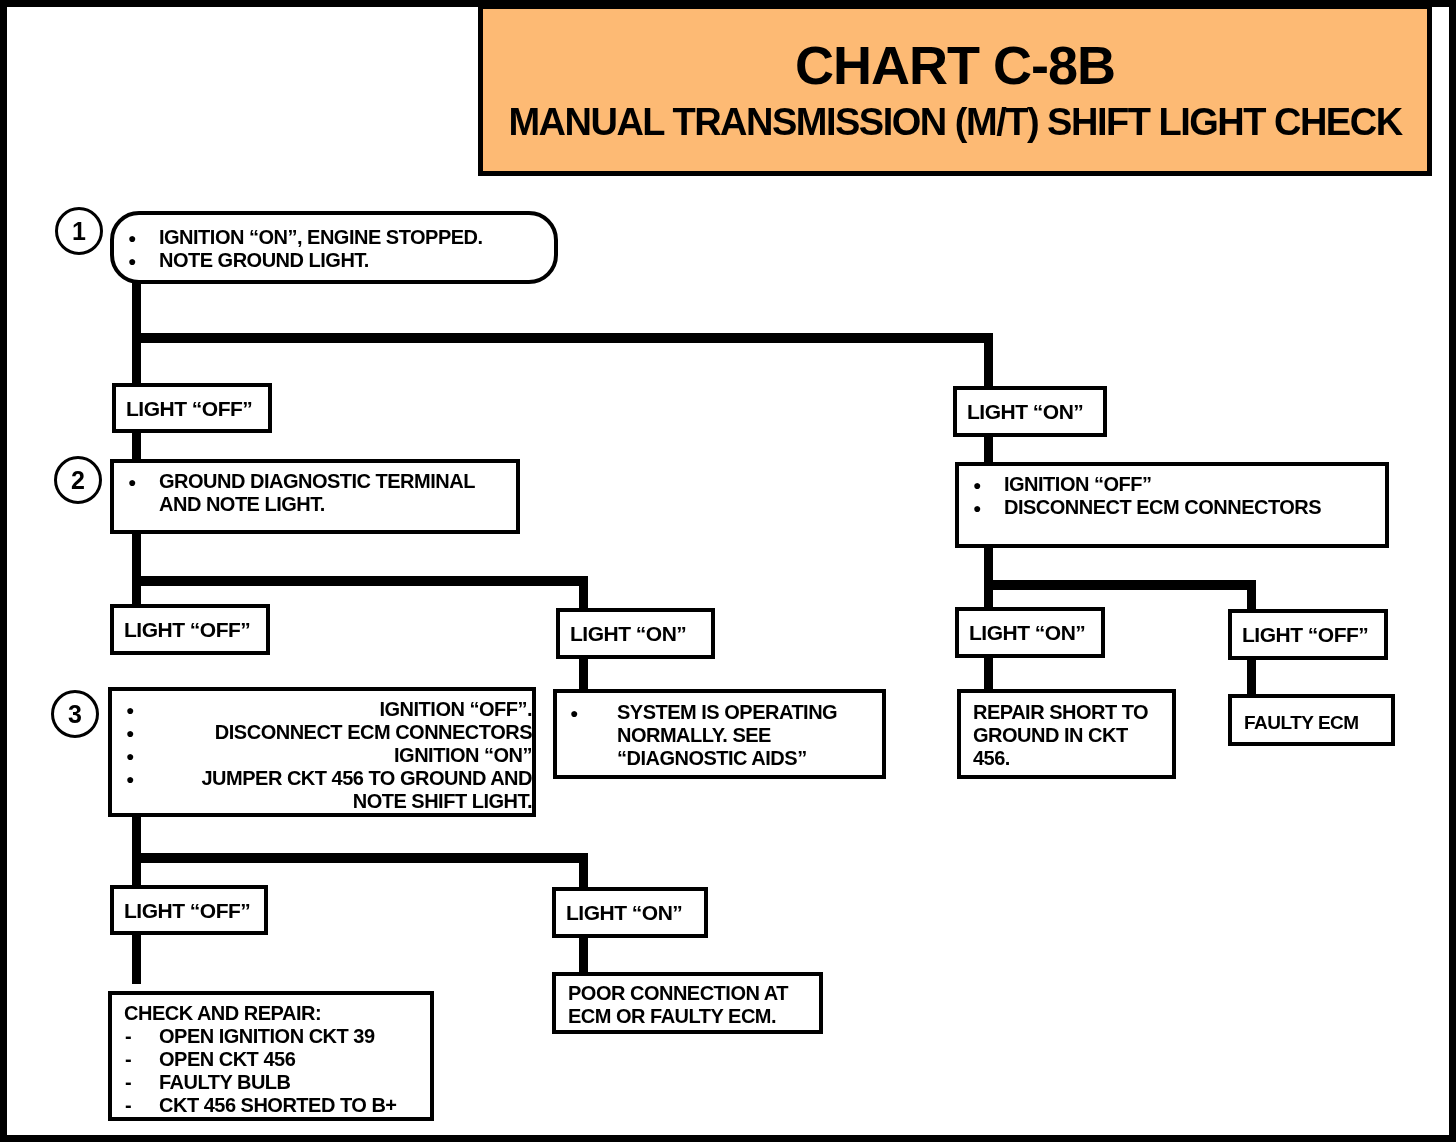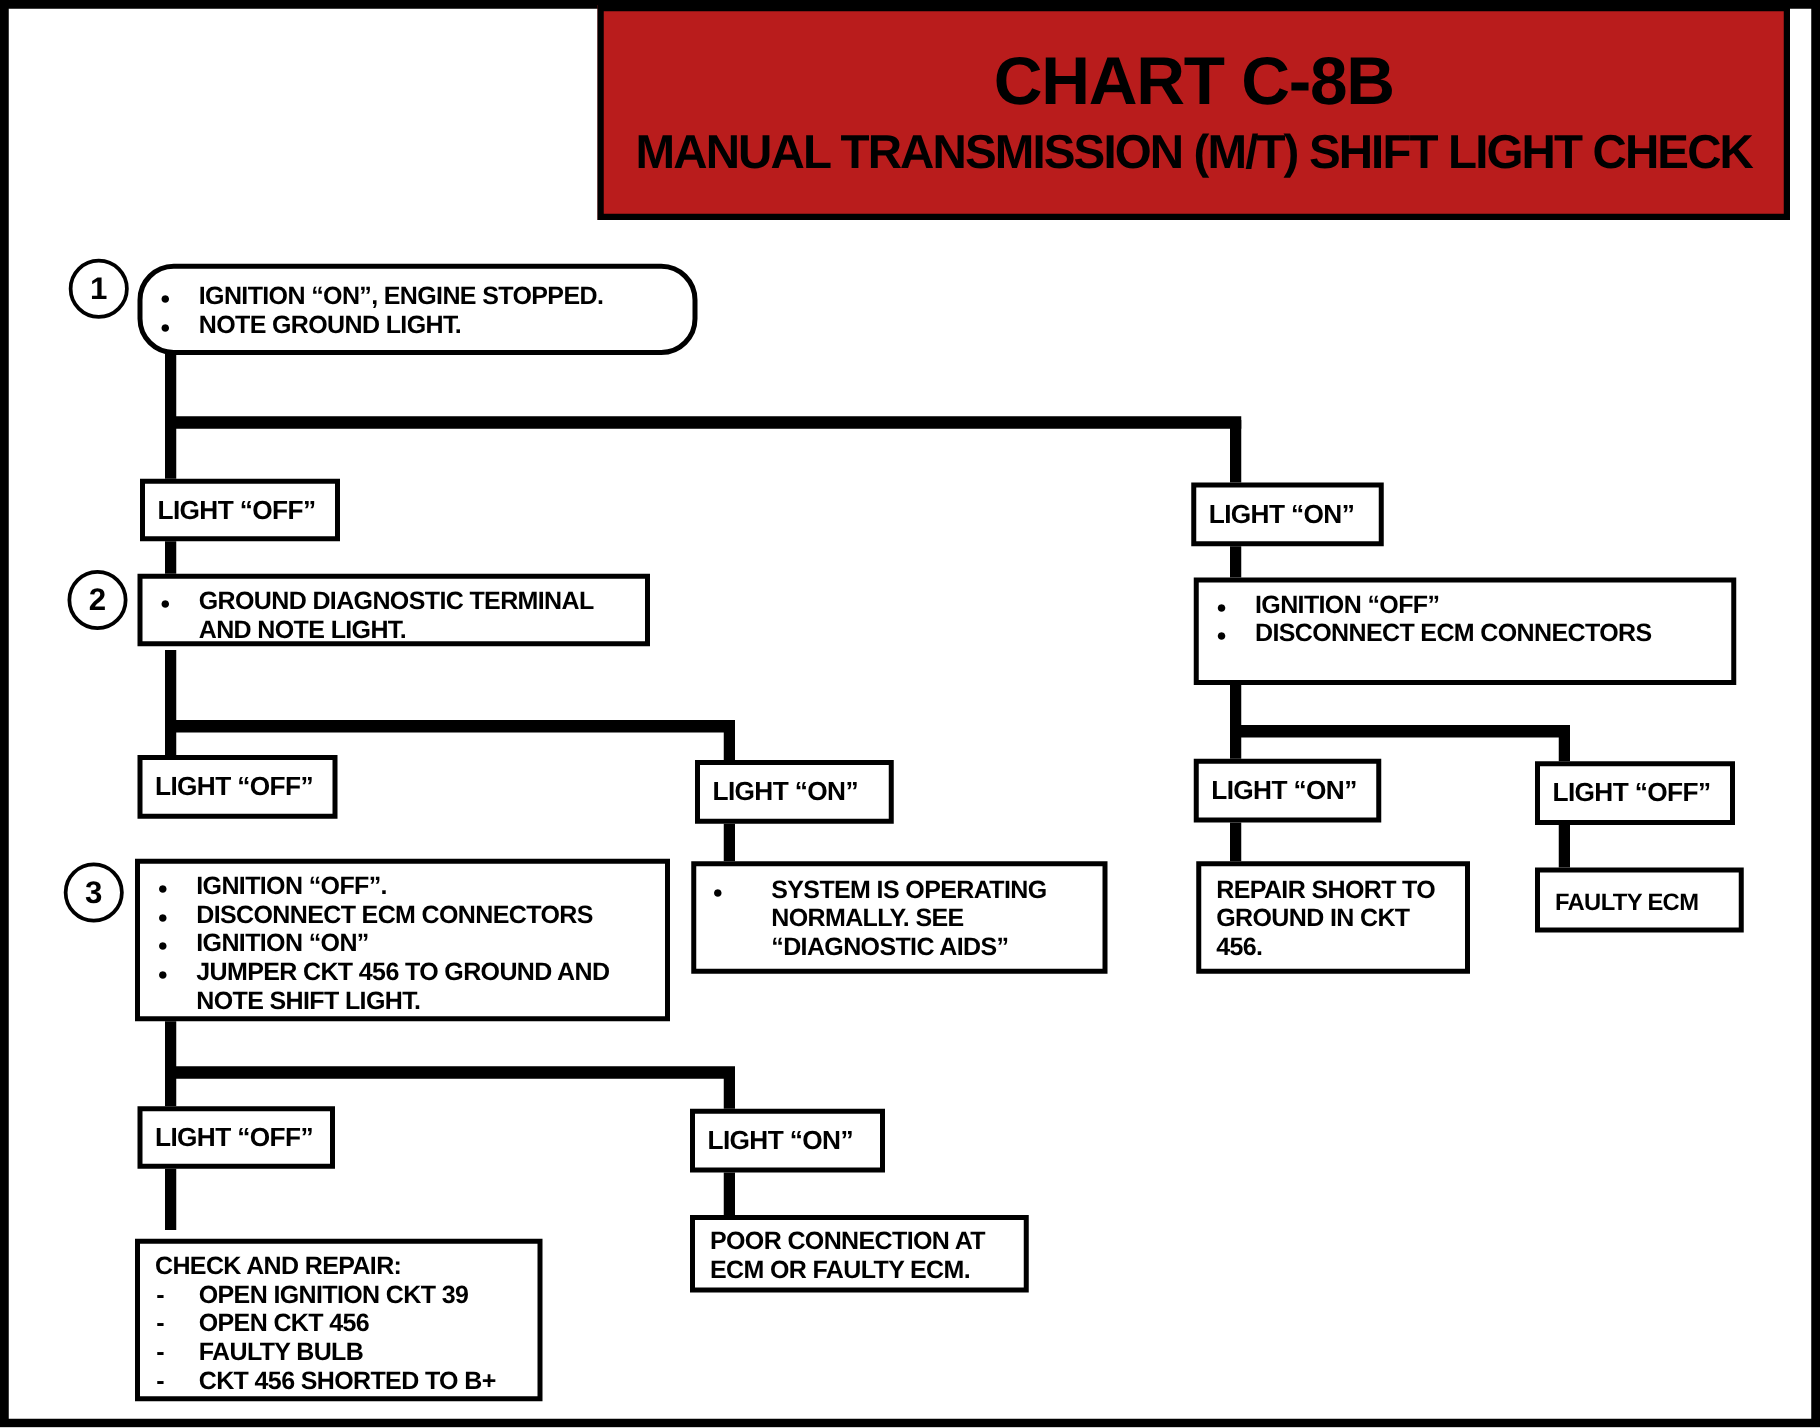--- a/index.html
+++ b/index.html
@@ -22,21 +22,21 @@
     background:#fff;
     border:4px solid #000;
     box-sizing:border-box;
     font-size:20px;
     letter-spacing:-0.5px;
     line-height:23px;
   }
   .title-box{
     position:absolute;
     left:478px;top:4px;width:954px;height:172px;
-    background:#b91c1c;
+    background:#fdba74;
     border:5px solid #000;
     box-sizing:border-box;
     display:flex;flex-direction:column;align-items:center;justify-content:center;
     text-align:center;
   }
   .title-main{
     font-size:54px;letter-spacing:-1px;line-height:60px;margin:0;
   }
   .title-sub{
     font-size:38px;letter-spacing:-1.5px;line-height:46px;margin:4px 0 0 0;
@@ -113,21 +113,21 @@
   <div class="node light" style="left:112px;top:383px;width:160px;height:50px;">
     <span>LIGHT “OFF”</span>
   </div>
   <div class="node light" style="left:953px;top:386px;width:154px;height:51px;">
     <span>LIGHT “ON”</span>
   </div>
 
   <div class="stepnum" style="left:54px;top:456px;">
     <span>2</span>
   </div>
-  <div class="node" style="left:110px;top:459px;width:410px;height:58px;padding-top:7px;">
+  <div class="node" style="left:110px;top:459px;width:410px;height:75px;padding-top:7px;">
     <div class="brow">GROUND DIAGNOSTIC TERMINAL AND NOTE LIGHT.</div>
   </div>
 
   <div class="node" style="left:955px;top:462px;width:434px;height:86px;padding-top:7px;">
     <div class="brow">IGNITION “OFF”</div>
     <div class="brow">DISCONNECT ECM CONNECTORS</div>
   </div>
 
   <div class="node light" style="left:110px;top:604px;width:160px;height:51px;">
     <span>LIGHT “OFF”</span>
@@ -138,21 +138,21 @@
   <div class="node light" style="left:955px;top:607px;width:150px;height:51px;">
     <span>LIGHT “ON”</span>
   </div>
   <div class="node light" style="left:1228px;top:609px;width:160px;height:51px;">
     <span>LIGHT “OFF”</span>
   </div>
 
   <div class="stepnum" style="left:51px;top:690px;">
     <span>3</span>
   </div>
-  <div class="node" style="left:108px;top:687px;width:428px;height:130px;padding-top:7px;">
+  <div class="node" style="left:108px;top:687px;width:428px;height:130px;padding-top:7px;text-align:right;">
     <div class="brow">IGNITION “OFF”.</div>
     <div class="brow">DISCONNECT ECM CONNECTORS</div>
     <div class="brow">IGNITION “ON”</div>
     <div class="brow">JUMPER CKT 456 TO GROUND AND NOTE SHIFT LIGHT.</div>
   </div>
 
   <div class="node" style="left:553px;top:689px;width:333px;height:90px;padding-top:8px;">
     <div class="brow ind60">SYSTEM IS OPERATING NORMALLY. SEE “DIAGNOSTIC AIDS”</div>
   </div>
 

